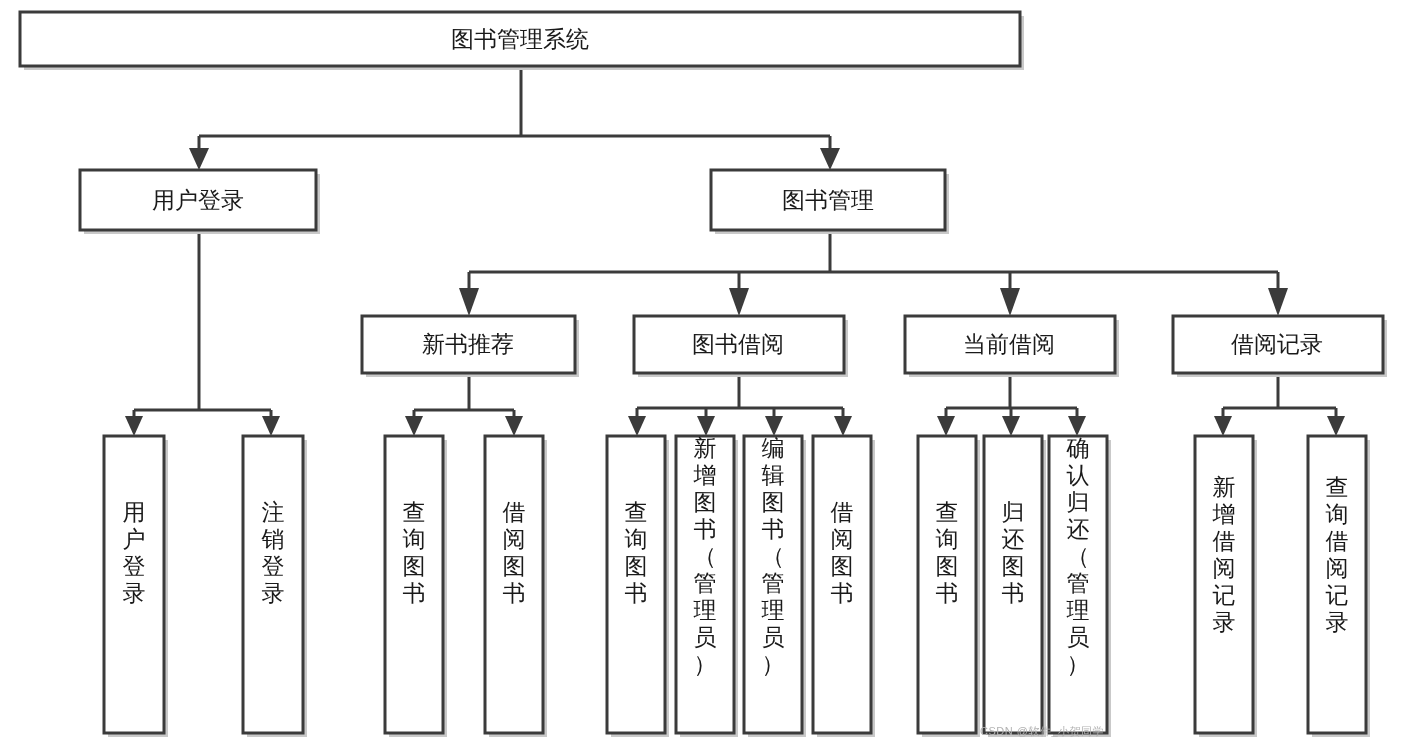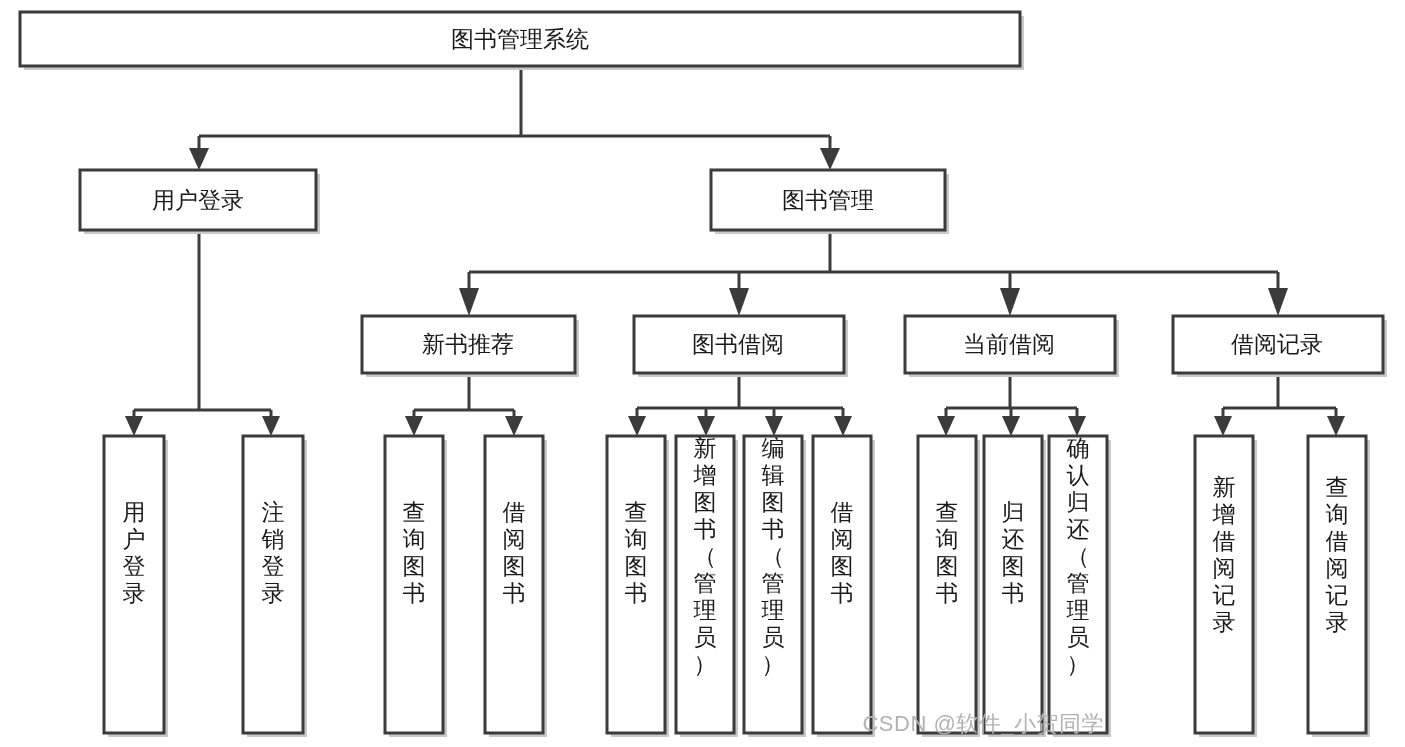--- a/index.html
+++ b/index.html
@@ -56,21 +56,21 @@
     font-family: "Liberation Sans", "DejaVu Sans", sans-serif;
     fill: #1a1a1a;
     font-size: 23px;
     text-anchor: middle;
   }
   .watermark {
     position: absolute;
     right: 14px;
     bottom: 8px;
     font-family: "Liberation Sans", "DejaVu Sans", sans-serif;
-    font-size: 22px;
+    font-size: 11px;
     color: #b2b2b2;
     letter-spacing: 0.5px;
     white-space: nowrap;
     pointer-events: none;
     margin-left: 24px;
   }
 </style>
 </head>
 <body>
 

